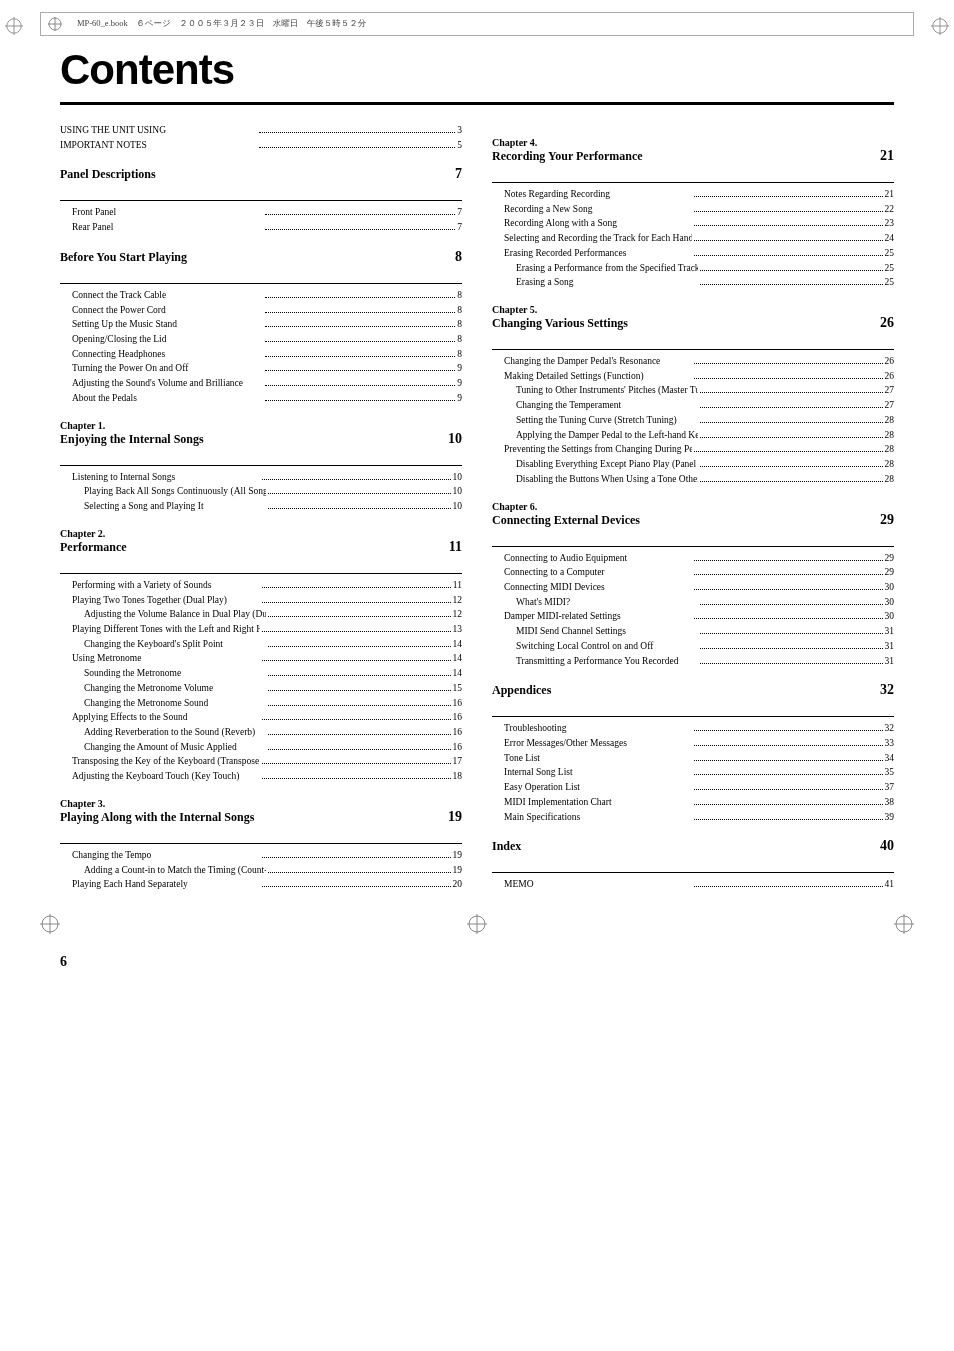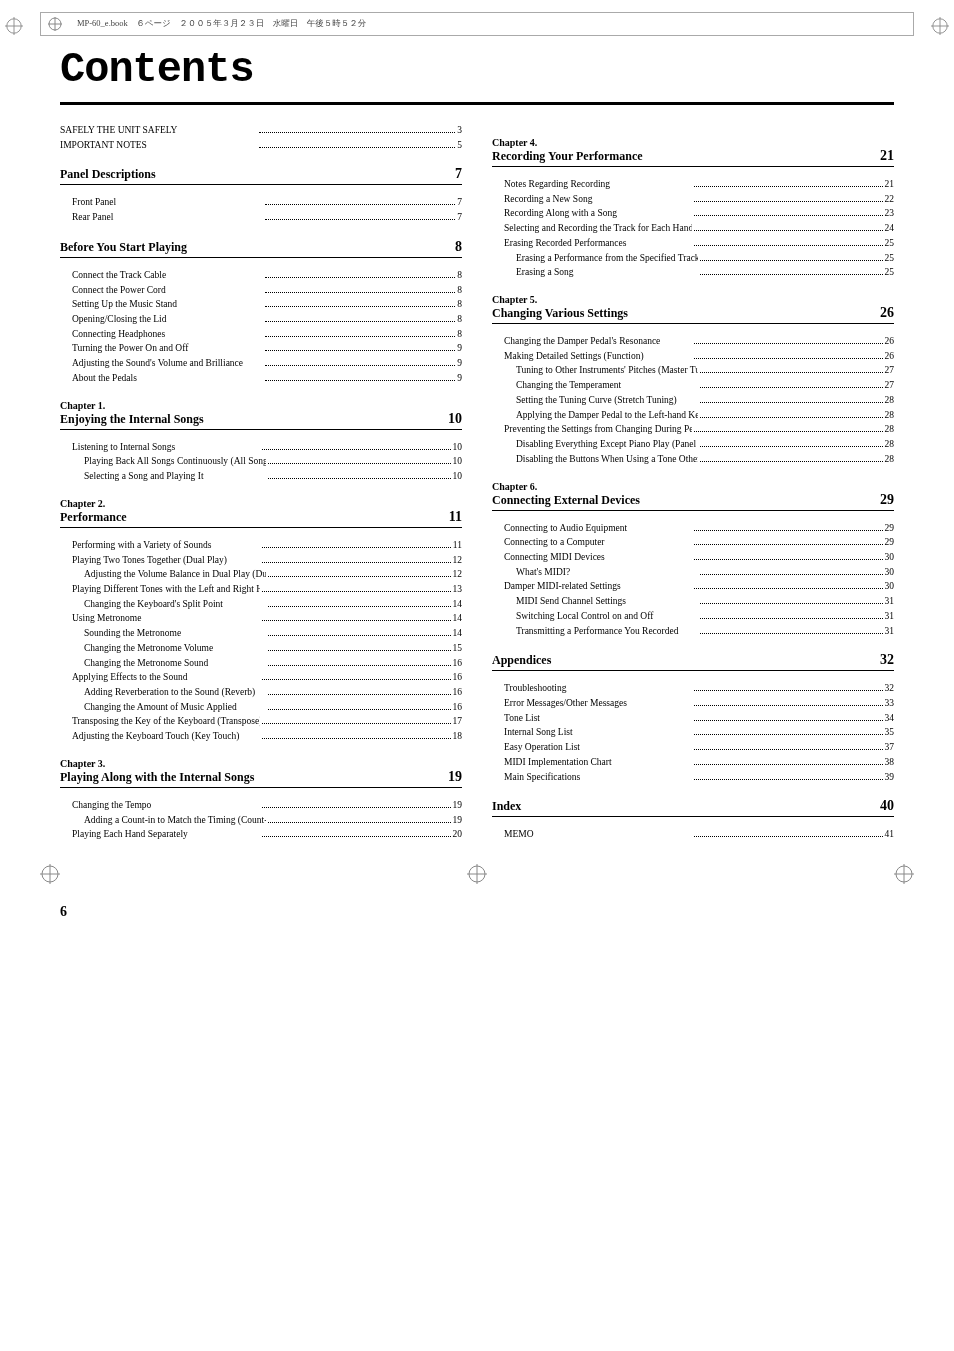--- a/index.html
+++ b/index.html
@@ -20,21 +20,21 @@
     }
     
     .title-section {
       margin: 10px 60px 18px 60px;
       border-bottom: 3px solid #000;
       padding-bottom: 8px;
     }
     .title-text {
       font-size: 42px;
       font-weight: 900;
-      font-family: Liberation Mono, monospace;
+      font-family: Liberation Sans, sans-serif;
       letter-spacing: -1px;
     }
     
     .content-area {
       margin: 0 60px;
       display: flex;
       gap: 30px;
     }
     .col-left {
       flex: 1;
@@ -47,22 +47,22 @@
       margin-bottom: 2px;
     }
     .chapter-label {
       font-weight: bold;
       font-size: 10px;
     }
     .chapter-title-line {
       font-weight: bold;
       font-size: 12px;
       border-bottom: 1px solid #000;
-      padding-bottom: 2px;
-      margin-bottom: 10px;
+      padding-bottom: 18px;
+      margin-bottom: 4px;
       display: flex;
       justify-content: space-between;
       align-items: baseline;
       text-align: right;
     }
     .chapter-title-line .ch-num {
       font-size: 14px;
       font-weight: bold;
     }
     .toc-entry {
@@ -154,21 +154,21 @@
   <div class="title-section">
     <span class="title-text">Contents</span>
   </div>
 
   <div class="content-area">
 
     <div class="col-left">
 
       <div class="top-entries">
         <div class="toc-entry">
-          <span class="toc-entry-title">SAFELY THE UNIT SAFELY</span>
+          <span class="toc-entry-title">USING THE UNIT USING</span>
           <span class="toc-dots"></span>
           <span class="toc-page">3</span>
         </div>
         <div class="toc-entry">
           <span class="toc-entry-title">IMPORTANT NOTES</span>
           <span class="toc-dots"></span>
           <span class="toc-page">5</span>
         </div>
       </div>
 

